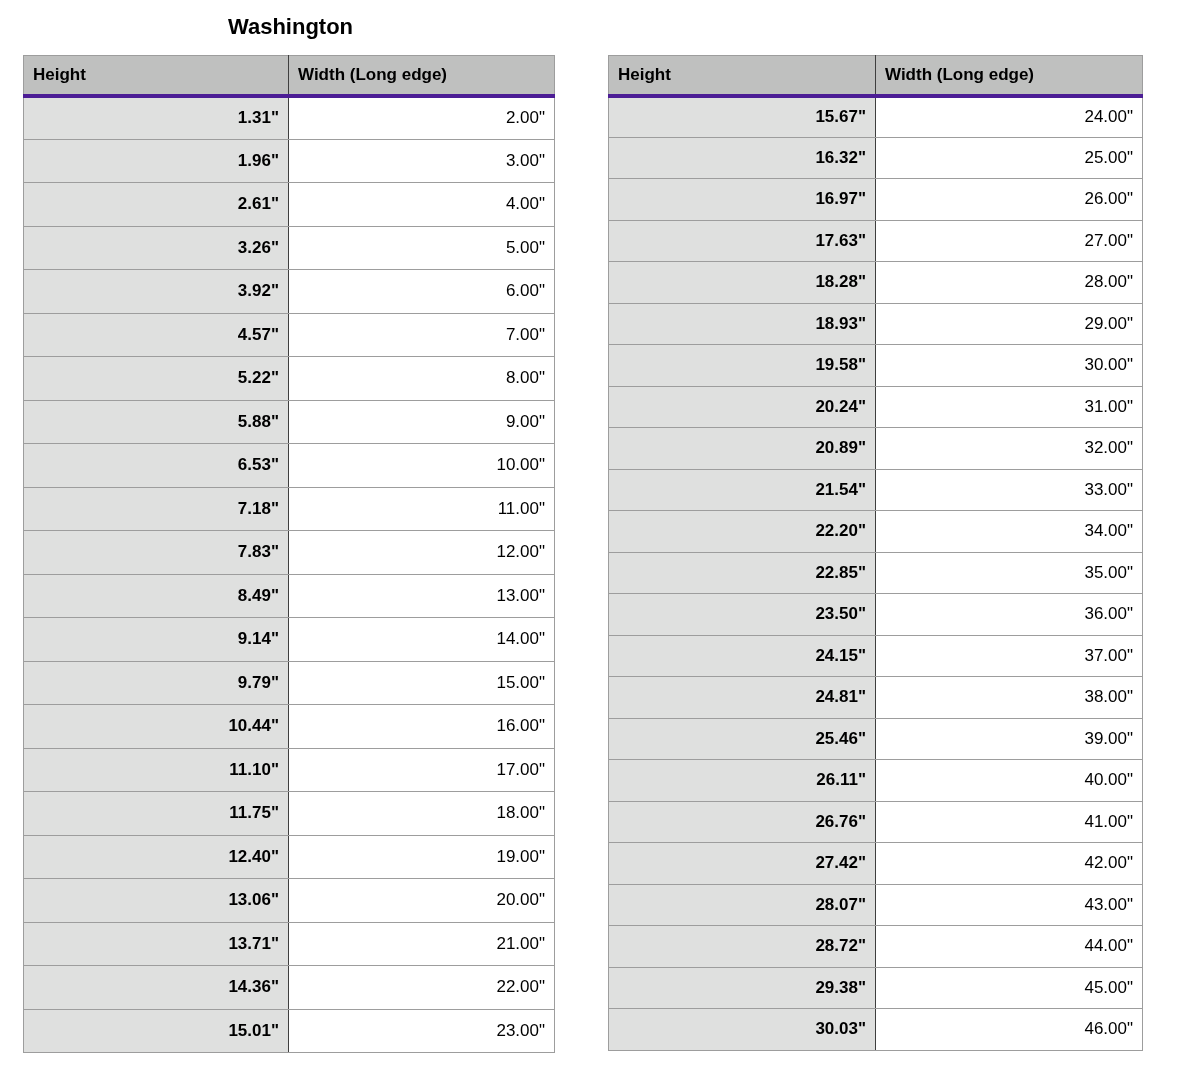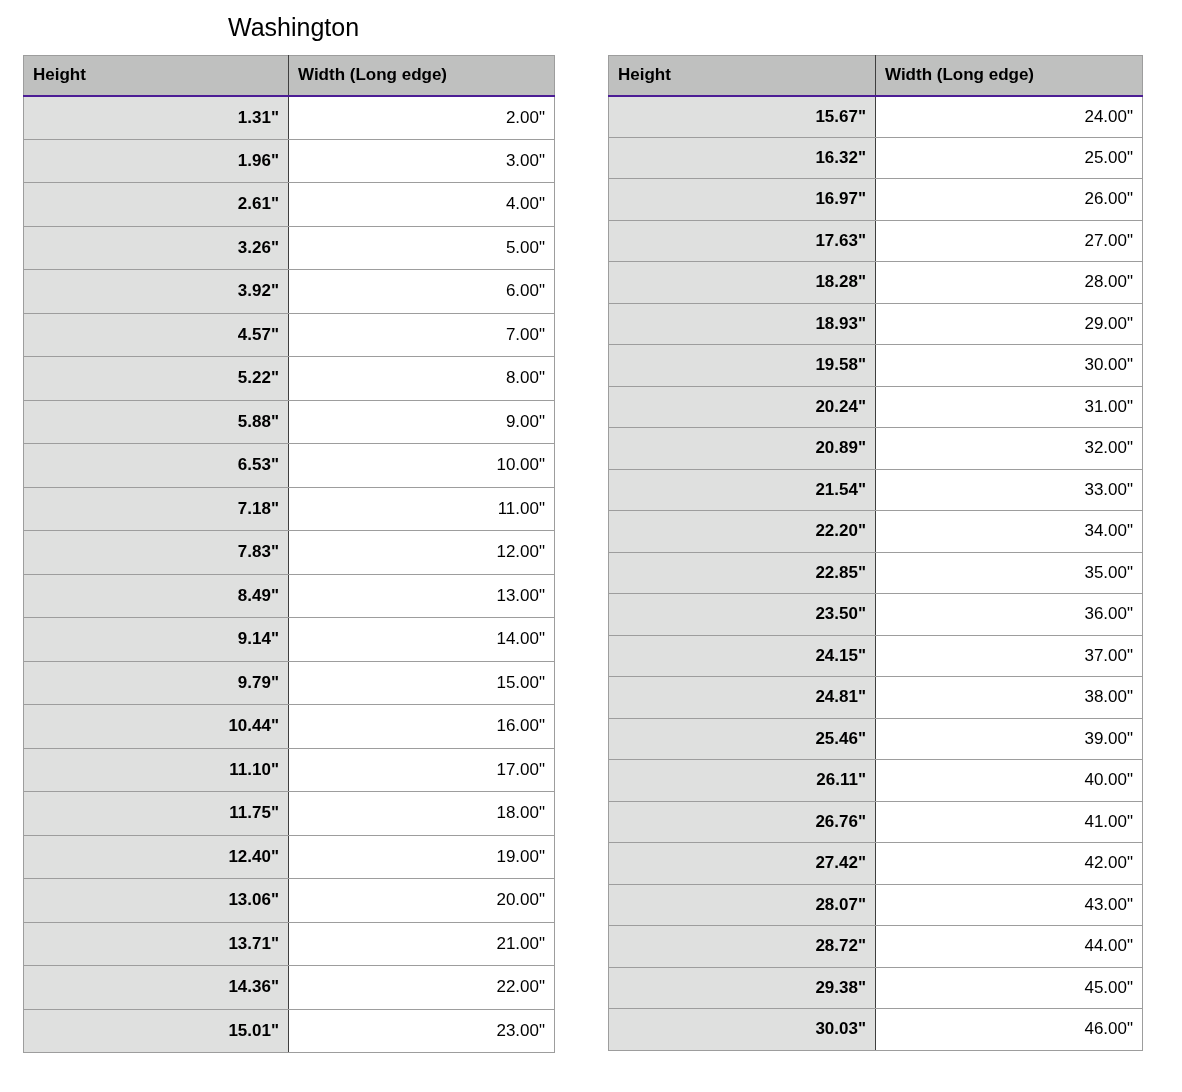--- a/index.html
+++ b/index.html
@@ -10,24 +10,24 @@
     background: #ffffff;
     font-family: "Liberation Sans", sans-serif;
     overflow: hidden;
   }
   body { position: relative; }
 
   .doc-title {
     position: absolute;
     left: 228px;
     top: 13px;
-    font-size: 25px;
+    font-size: 22px;
     line-height: 28px;
     color: #000000;
-    font-weight: normal;
+    font-weight: bold;
   }
 
   table.size-table {
     position: absolute;
     top: 55px;
     border-collapse: collapse;
     table-layout: fixed;
     border: 1px solid #9d9d9d;
   }
   table.t-left  { left: 23px;  width: 531px; }
@@ -41,21 +41,21 @@
   th, td { box-sizing: border-box; vertical-align: middle; }
 
   thead th {
     background: #bfc0bf;
     height: 40px;
     font-size: 17px;
     font-weight: bold;
     color: #000000;
     text-align: left;
     padding: 0 0 0 9px;
-    border-bottom: 2px solid #4c1d95;
+    border-bottom: 4px solid #4c1d95;
   }
 
   th:first-child, td:first-child { border-right: 1px solid #3f3f3f; }
 
   tbody td {
     font-size: 17px;
     color: #000000;
     text-align: right;
     padding: 0 9px 0 0;
     border-bottom: 1px solid #9d9d9d;

